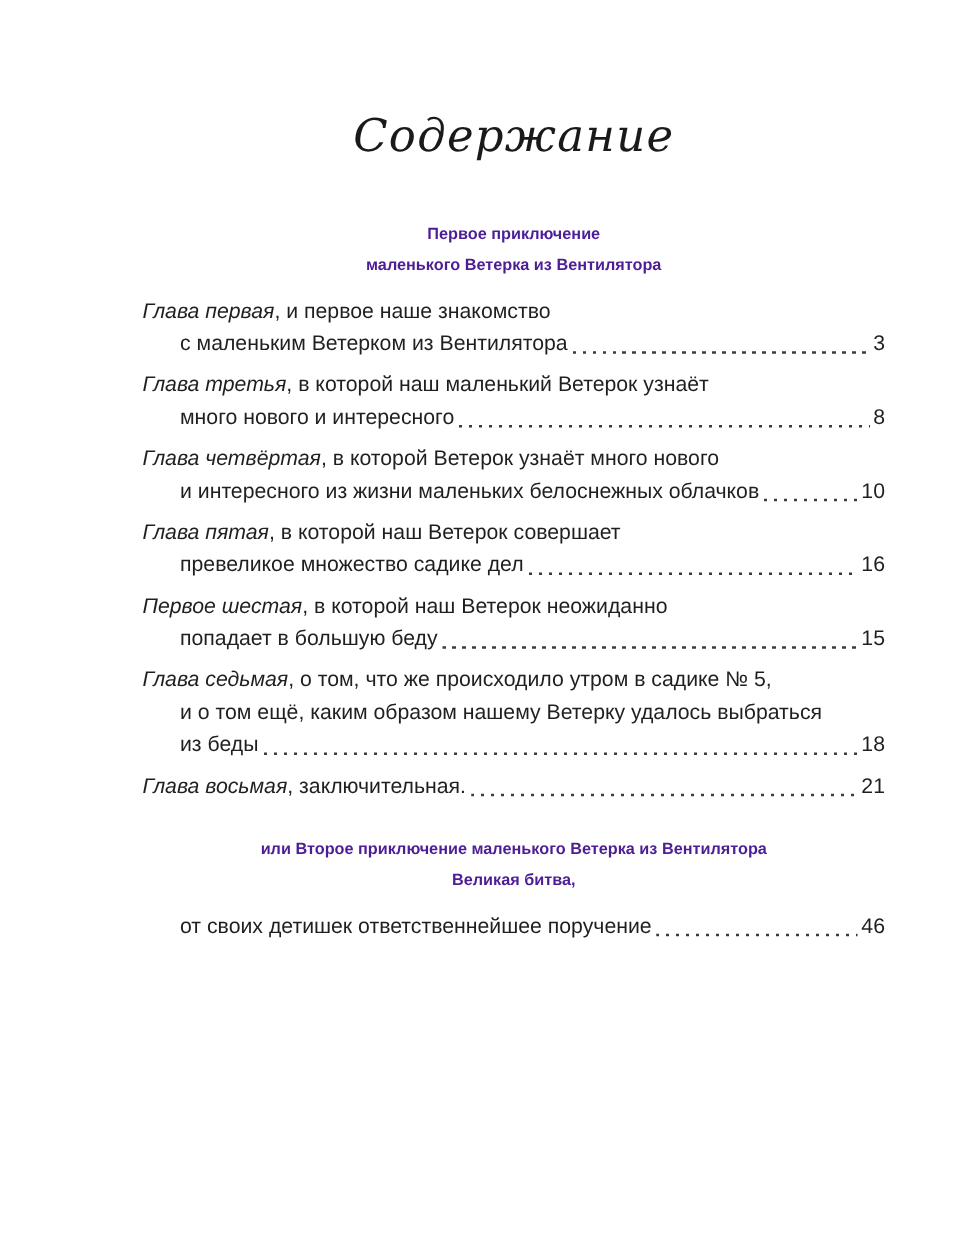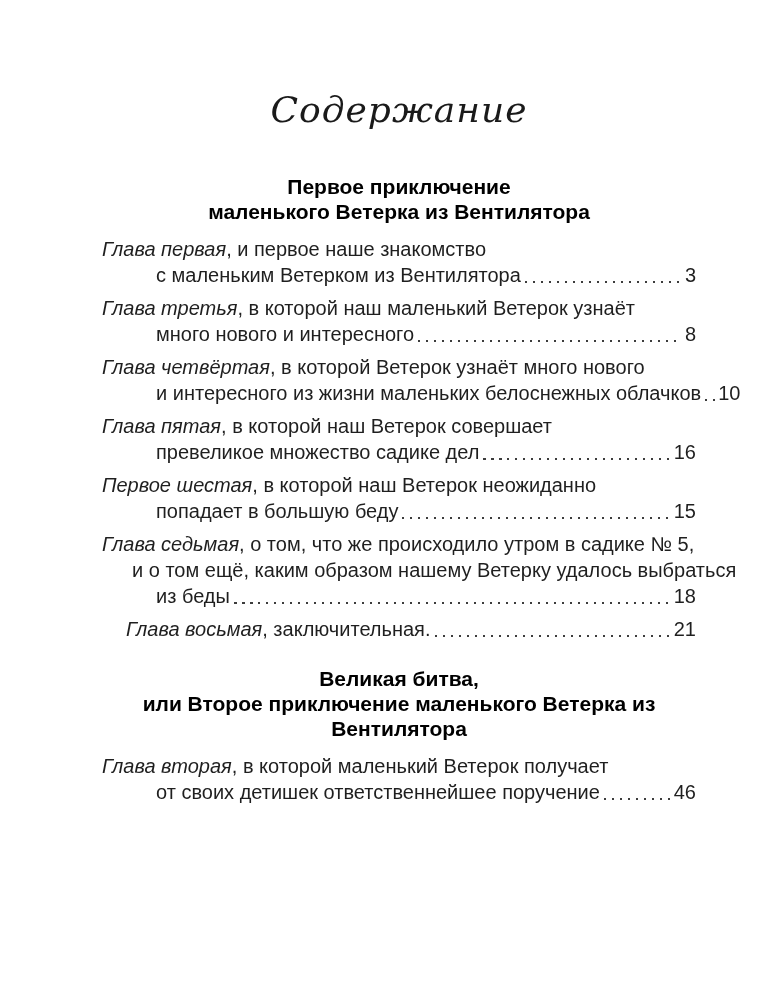--- a/index.html
+++ b/index.html
@@ -15,21 +15,21 @@
     overflow: hidden;
   }
   .page {
     position: relative;
     width: 770px;
     height: 1001px;
     background: #ffffff;
   }
   .content {
     position: absolute;
-    left: 102px;
+    left: 114px;
     top: 0;
     width: 594px;
   }
   .book-title {
     margin: 0;
     padding-top: 88px;
     text-align: center;
     font-family: "DejaVu Serif", serif;
     font-style: italic;
     font-weight: normal;
@@ -40,40 +40,39 @@
   }
   .toc-section:first-of-type {
     margin-top: 42px;
   }
   .toc-section + .toc-section {
     margin-top: 24px;
   }
   .section-heading {
     text-align: center;
     font-weight: bold;
-    font-size: 21px;
+    font-size: 13px;
     line-height: 25px;
-    color: #000000;
+    color: #4c1d95;
     margin: 0 0 12px 0;
   }
   .entry {
     margin-bottom: 7px;
   }
   .line {
-    font-size: 20px;
+    font-size: 17px;
     line-height: 26px;
     white-space: nowrap;
   }
   .line.cont {
     padding-left: 30px;
   }
   .line.lastline {
     display: flex;
     align-items: flex-end;
-    margin-left: 24px;
   }
   .chapter {
     font-style: italic;
   }
   .dots {
     flex: 1 1 auto;
     height: 2.5px;
     align-self: flex-end;
     margin: 0 3px 5px 4px;
     background-image: repeating-linear-gradient(
@@ -154,27 +153,26 @@
             <div class="line lastline">
               <span class="chapter">Глава восьмая</span>
               <span class="txt">, заключительная.</span>
               <span class="dots"></span>
               <span class="pagenum">21</span>
             </div>
           </div>
         </div>
         <div class="toc-section">
           <div class="section-heading">
+            <div class="heading-line">или Второе приключение маленького Ветерка из Вентилятора</div>
             <div class="heading-line">Великая битва,</div>
-            <div class="heading-line">или Второе приключение маленького Ветерка из Вентилятора</div>
           </div>
           <div class="entry">
           </div>
           <div class="entry">
-            <div class="line"><span class="chapter">Глава вторая</span><span class="txt">, в которой маленький Ветерок получает</span></div>
             <div class="line cont lastline">
               <span class="txt">от своих детишек ответственнейшее поручение</span>
               <span class="dots"></span>
               <span class="pagenum">46</span>
             </div>
           </div>
         </div>
       </div>
   </div>
 </div>

